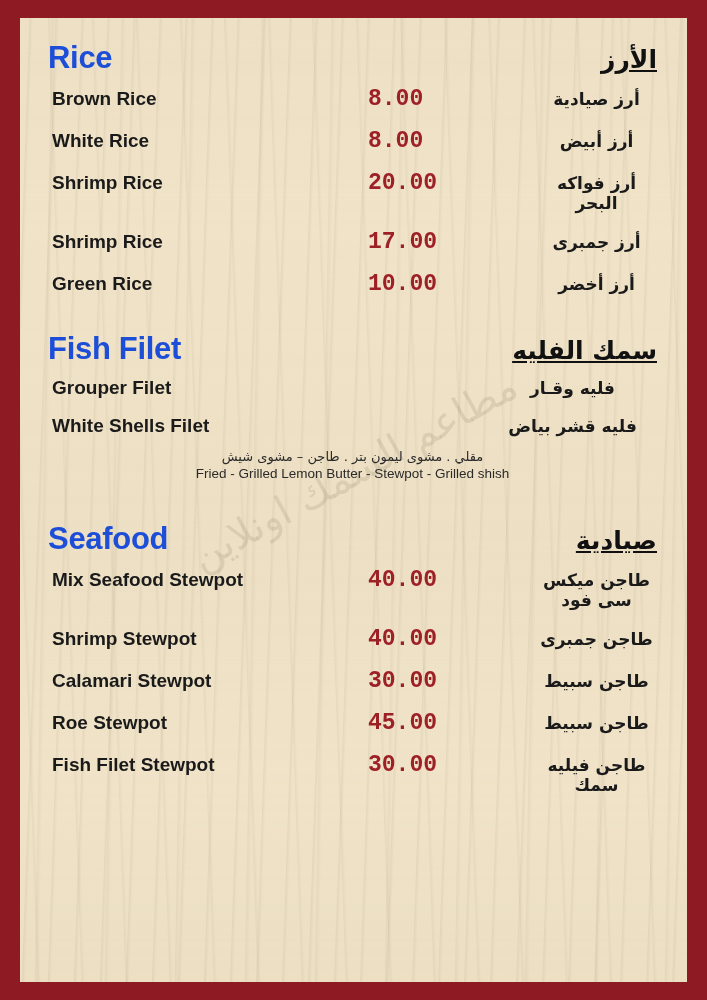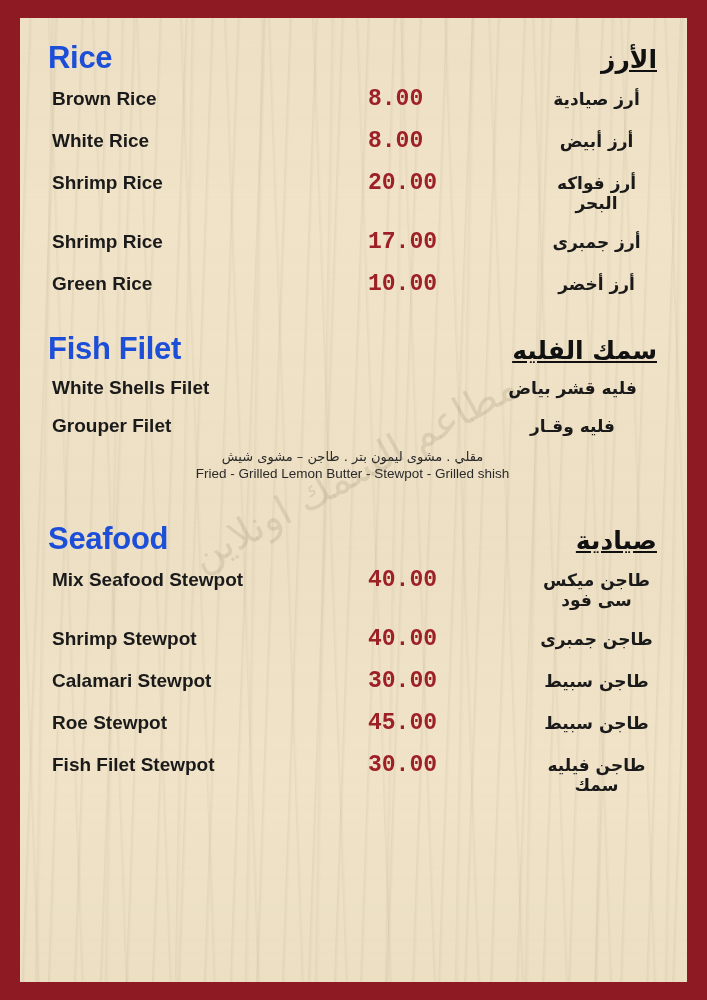--- a/index.html
+++ b/index.html
@@ -170,26 +170,26 @@
 
     <div class="gap-sm"></div>
 
     <div class="section">
       <div class="section-head">
         <div class="section-title-en">Fish Filet</div>
         <div class="section-title-ar">سمك الفليه</div>
       </div>
 
       <div class="item-row no-price">
+        <div class="item-en">Grouper Filet</div>
+        <div class="item-ar">فليه وقـار</div>
+      </div>
+      <div class="item-row no-price">
         <div class="item-en">White Shells Filet</div>
         <div class="item-ar">فليه قشر بياض</div>
-      </div>
-      <div class="item-row no-price">
-        <div class="item-en">Grouper Filet</div>
-        <div class="item-ar">فليه وقـار</div>
       </div>
 
       <div class="note">
         <div class="note-ar">مقلي . مشوى ليمون بتر . طاجن – مشوى شيش</div>
         <div class="note-en">Fried - Grilled Lemon Butter - Stewpot - Grilled shish</div>
       </div>
     </div>
 
     <div class="gap-md"></div>
 

